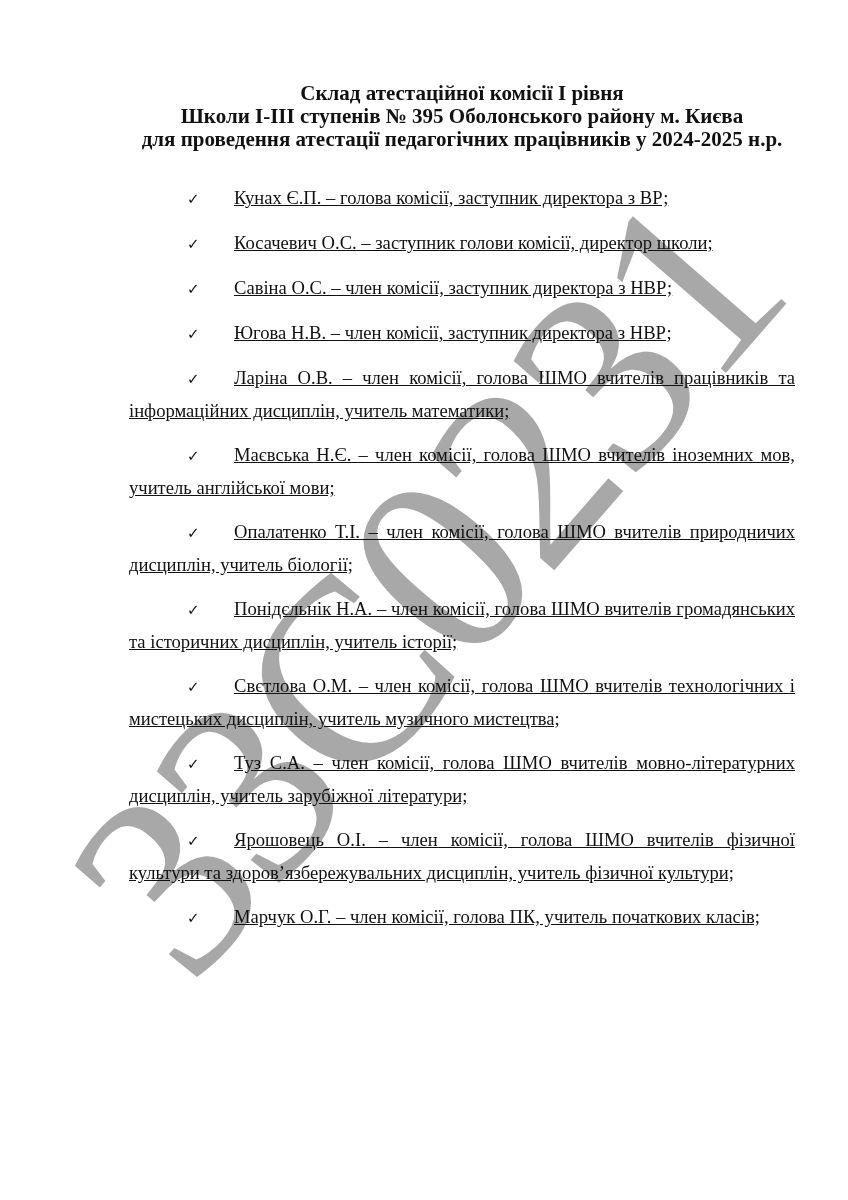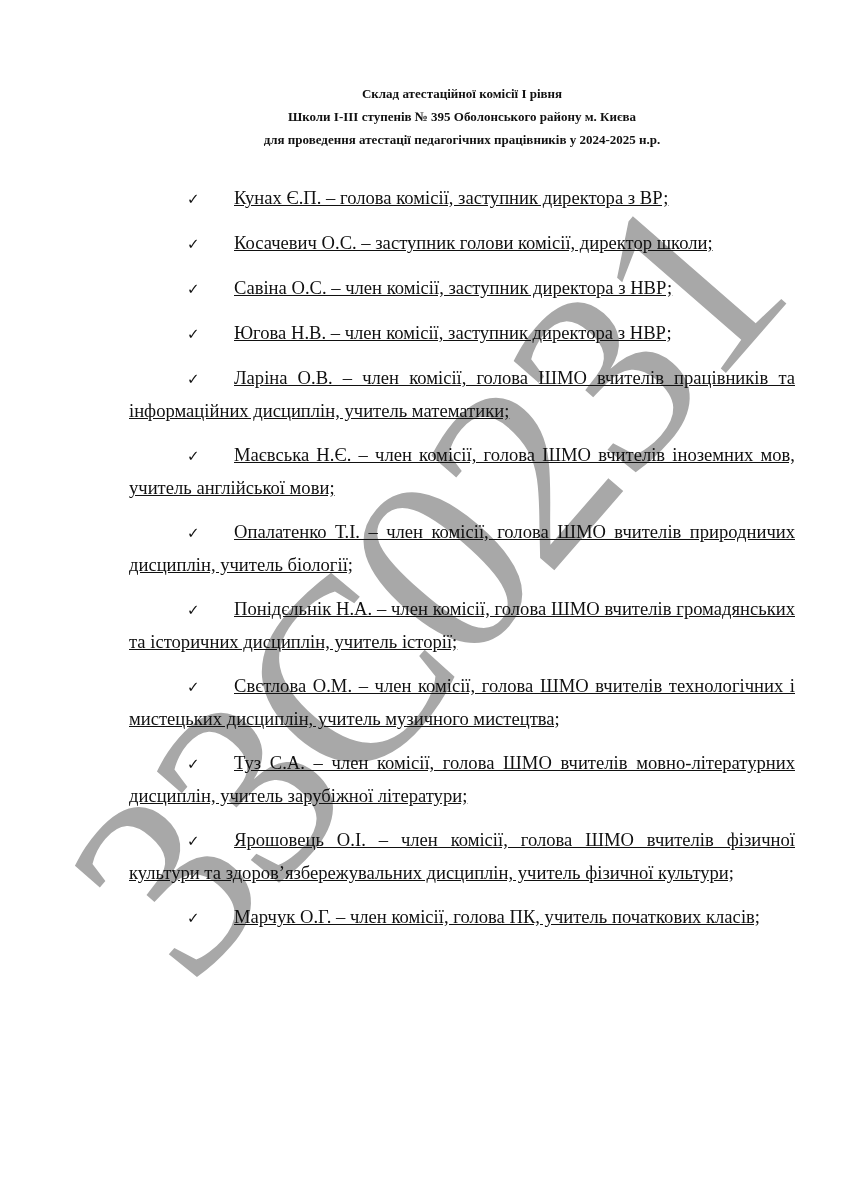--- a/index.html
+++ b/index.html
@@ -38,21 +38,21 @@
     .content {
       position: absolute;
       left: 117px;
       top: 82px;
       width: 690px;
       z-index: 2;
     }
     .title {
       text-align: center;
       font-weight: bold;
-      font-size: 13px;
+      font-size: 21px;
       line-height: 23px;
       margin: 0 0 31px 0;
     }
     .title div { white-space: nowrap; }
     .list {
       list-style: none;
       margin: 0;
       padding: 0;
     }
     .item {

